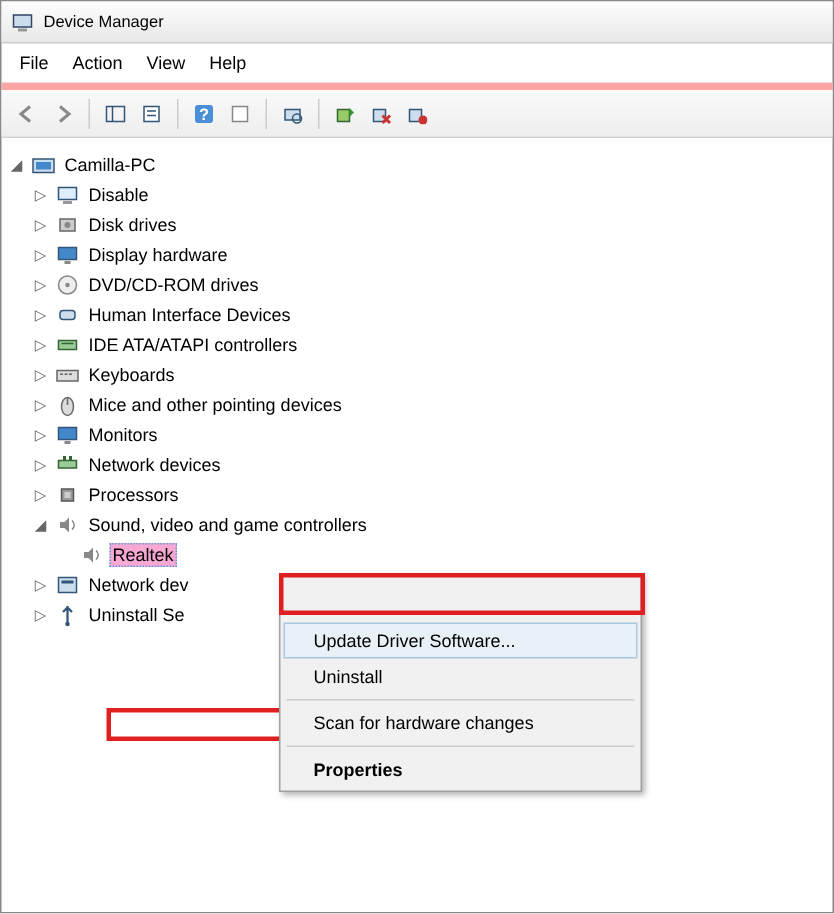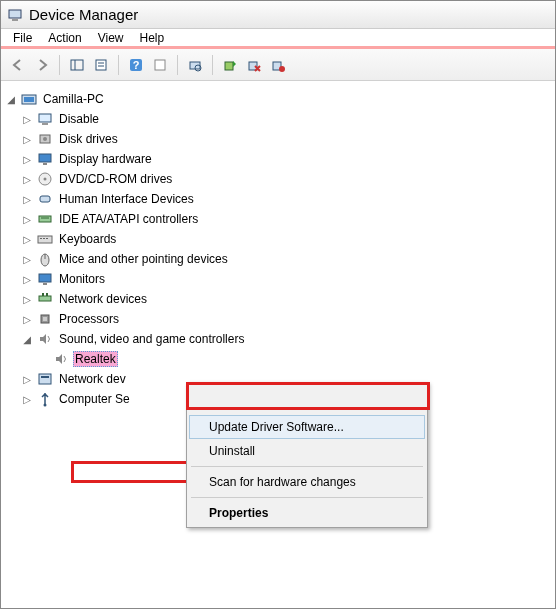--- a/index.html
+++ b/index.html
@@ -2,23 +2,23 @@
 <html><head>
 <meta charset="utf-8">
 <style>
 * { box-sizing: border-box; margin: 0; padding: 0; font-family: "Segoe UI", Tahoma, sans-serif; }
 body { width: 556px; height: 609px; background: #fff; font-size: 12px; color: #000; overflow: hidden; user-select: none; }
 
 .window { width: 100%; height: 100%; border: 1px solid #888; display: flex; flex-direction: column; background: #fff; }
 
 .titlebar { height: 28px; background: linear-gradient(#fdfdfd, #e8e8e8); display: flex; align-items: center; padding: 0 6px; border-bottom: 1px solid #ccc; }
 .titlebar .icon { margin-right: 6px; }
-.titlebar .title { font-size: 15px; }
-
-.menubar { height: 20px; display: flex; align-items: center; padding: 4px 4px; border-bottom: 3px solid #fca5a5; }
+.titlebar .title { font-size: 11px; }
+
+.menubar { height: 31px; display: flex; align-items: center; padding: 4px 4px; border-bottom: 5px solid #fca5a5; }
 .menubar .menu-item { padding: 2px 8px; cursor: default; }
 
 .toolbar { height: 32px; display: flex; align-items: center; padding: 0 6px; border-bottom: 1px solid #d0d0d0; gap: 2px; background: linear-gradient(#fafafa, #eee); }
 .toolbar .tbtn { width: 22px; height: 22px; display: flex; align-items: center; justify-content: center; border: 1px solid transparent; cursor: default; }
 .toolbar .sep { width: 1px; height: 20px; background: #ccc; margin: 0 4px; }
 
 .tree { flex: 1; padding: 8px 4px; position: relative; overflow: hidden; }
 .node { display: flex; align-items: center; height: 20px; white-space: nowrap; }
 .node .toggle { width: 12px; text-align: center; color: #666; font-size: 10px; cursor: default; }
 .node .toggle.blank { visibility: hidden; }
@@ -282,21 +282,21 @@
         <span class="label">Network dev</span>
       </div>
       <div class="node indent-1">
         <span class="toggle">▷</span>
         <span class="nicon">
           <svg width="16" height="16">
             <path d="M8 2 L8 14 M8 3 L5 6 M8 3 L11 6" fill="none" stroke="#357" stroke-width="1.5"></path>
             <circle cx="8" cy="14" r="1.5" fill="#357"></circle>
           </svg>
         </span>
-        <span class="label">Computer Se</span>
+        <span class="label">Uninstall Se</span>
       </div>
     </div>
 </div>
 
 <div class="context-menu" id="ctx">
     <div class="cm-item highlighted">Update Driver Software...</div>
     <div class="cm-item">Uninstall</div>
     <div class="cm-sep"></div>
     <div class="cm-item">Scan for hardware changes</div>
     <div class="cm-sep"></div>

